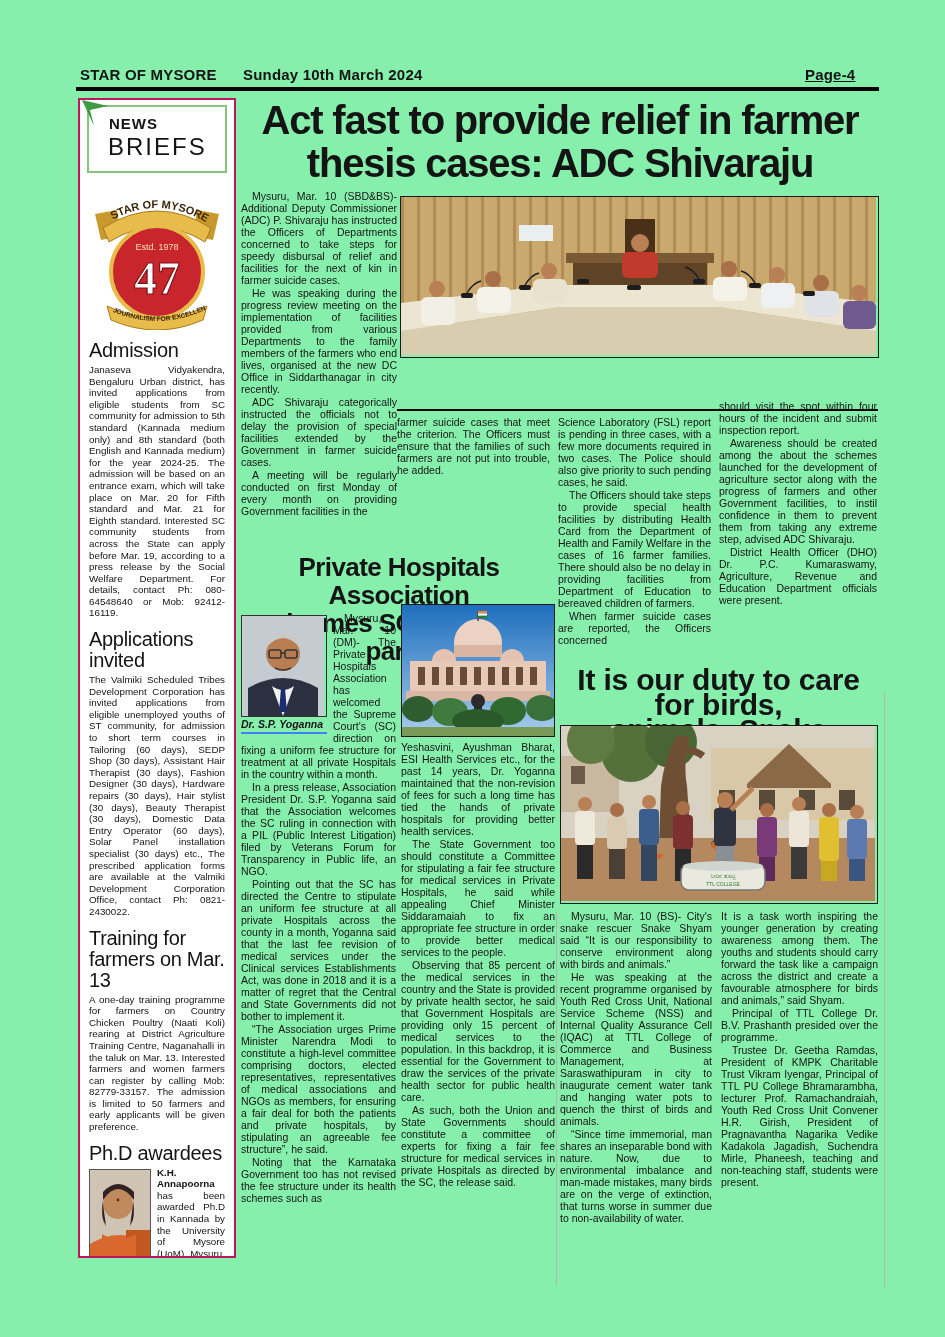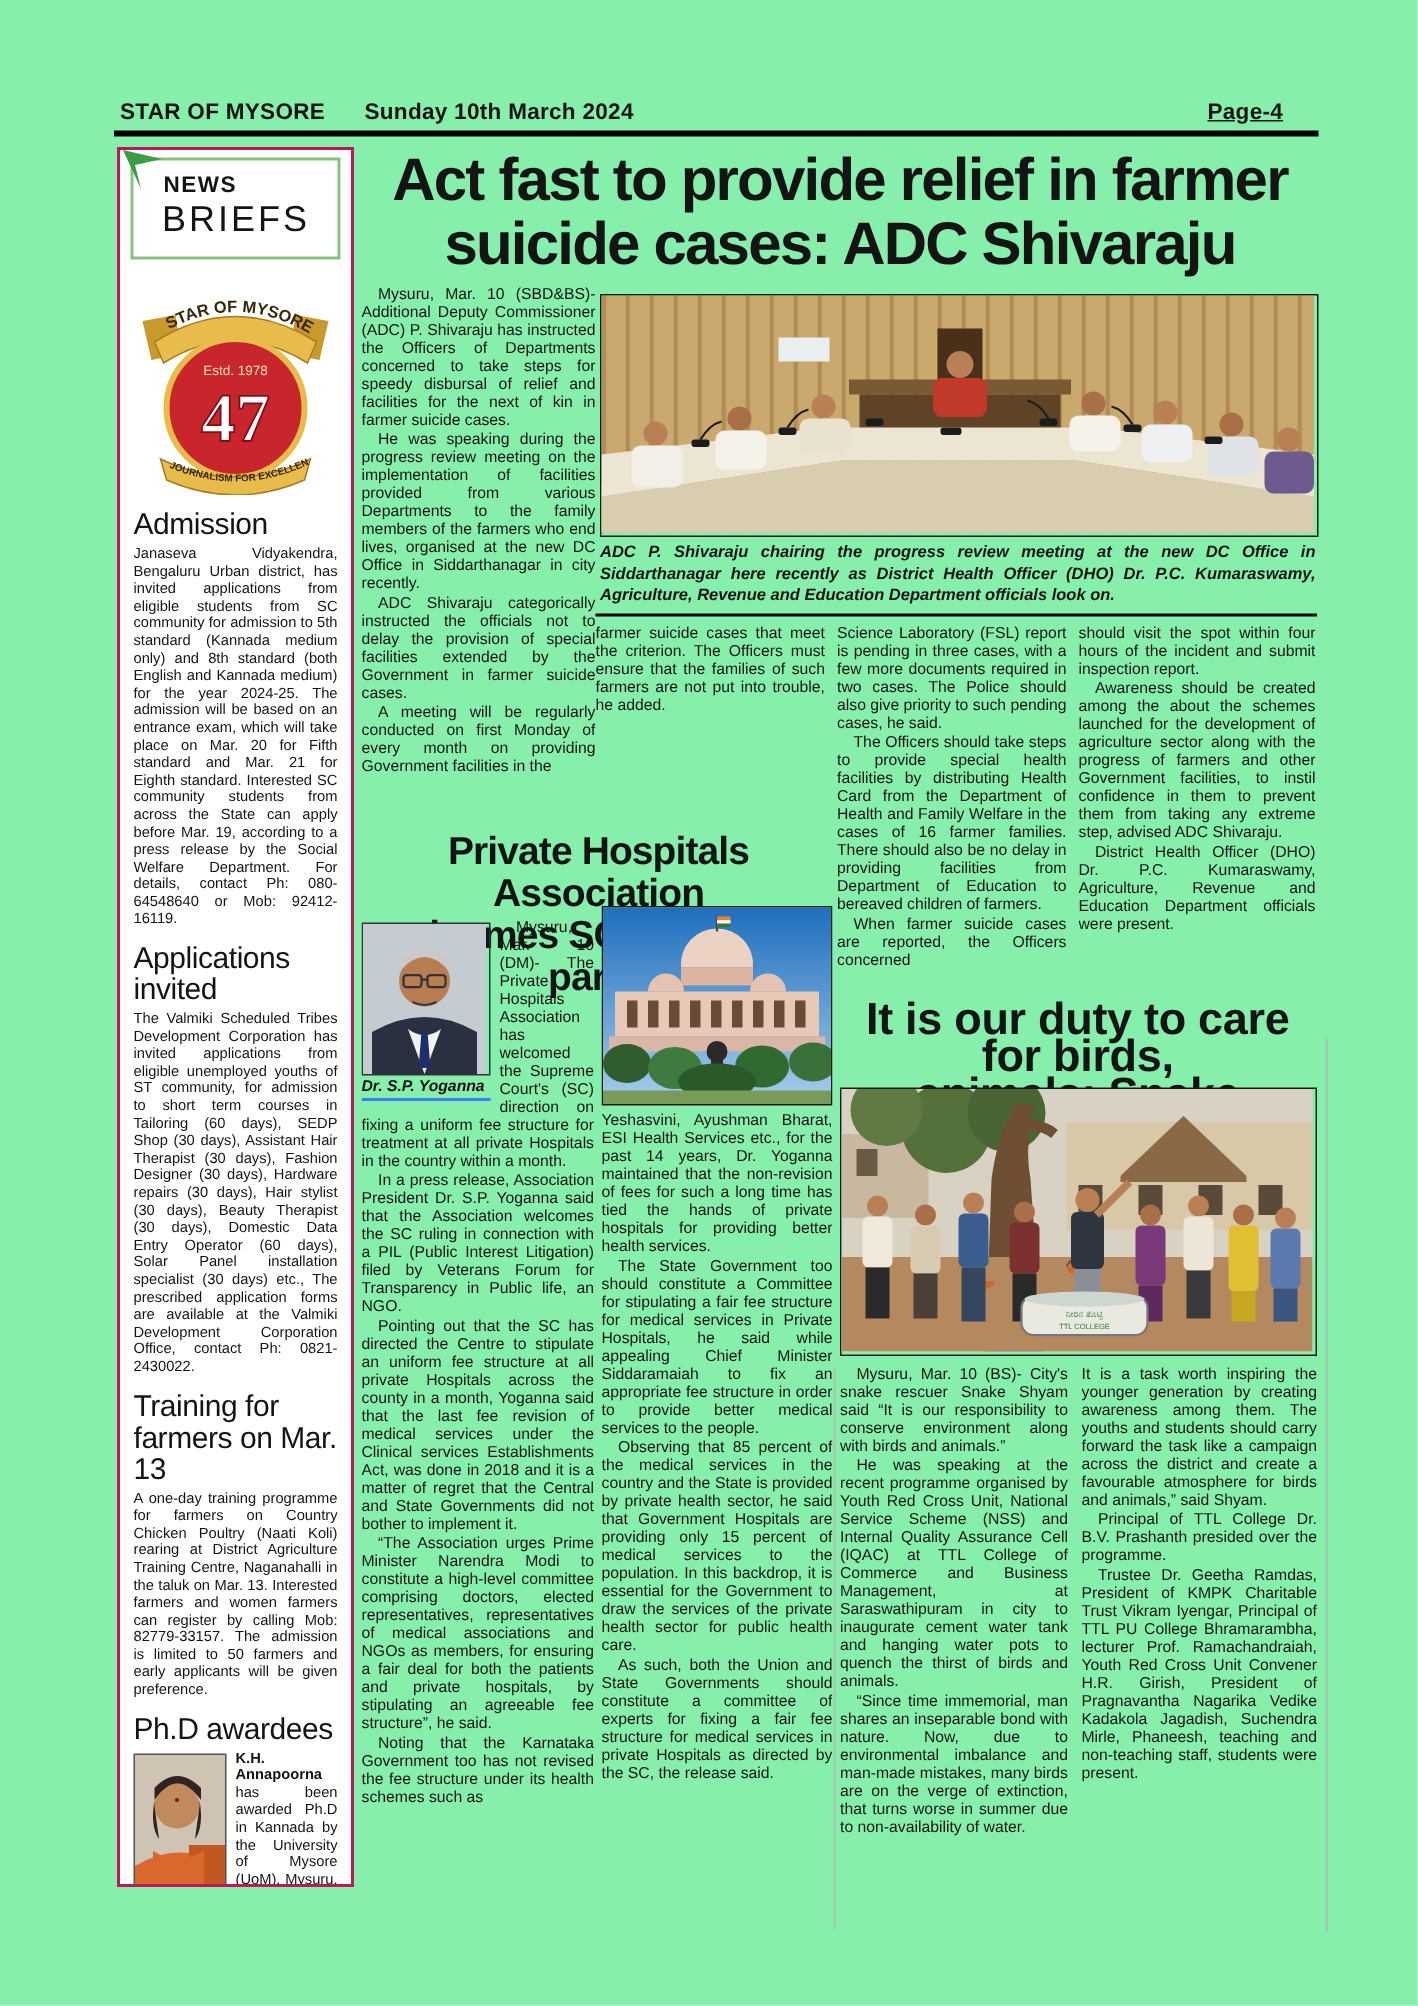--- a/index.html
+++ b/index.html
@@ -30,21 +30,21 @@
   
   .col{position:absolute;overflow:hidden;}
   .col p{font-size:10.5px;line-height:12px;text-align:justify;margin:0 0 1px 0;text-indent:11px;}
   .col p.cont{text-indent:0;}
   #a1c1{left:241px;top:190px;width:156px;height:357px;}
   #photo1{position:absolute;left:400px;top:196px;width:477px;height:160px;border:1px solid #1a1a1a;line-height:0;}
   #cap1{position:absolute;left:400px;top:361px;width:477px;font-size:11px;font-weight:bold;font-style:italic;line-height:14.5px;text-align:justify;}
   #caprule{position:absolute;left:397px;top:409px;width:481px;height:2px;background:#000;}
   #a1c2{left:397px;top:416px;width:153px;height:130px;}
   #a1c3{left:558px;top:416px;width:153px;height:246px;}
-  #a1c4{left:719px;top:416px;width:158px;height:246px;}
+  #a1c4{left:719px;top:400px;width:158px;height:246px;}
   
   #a2h{position:absolute;left:241px;top:553px;width:316px;text-align:center;font-weight:bold;font-size:26px;line-height:28px;letter-spacing:-0.6px;}
   #a2c1{left:241px;top:612px;width:155px;height:680px;}
   #a2c2{left:401px;top:604px;width:154px;height:688px;}
   #scphoto{border:1px solid #1a1a1a;line-height:0;margin-bottom:4px;display:block;}
   #yogfig{float:left;width:86px;margin:3px 6px 2px 0;}
   #yogimg{border:1px solid #333;line-height:0;}
   #yogcap{font-size:10.5px;font-weight:bold;font-style:italic;border-bottom:2px solid #3b82f6;padding:1px 0 2px 0;}
   
   #a3h{position:absolute;left:559px;top:667px;width:319px;text-align:center;font-weight:bold;font-size:30px;line-height:25px;letter-spacing:-0.2px;}
@@ -123,21 +123,21 @@
         </span>
         <b class="lead">K.H. Annapoorna</b> <span>has been awarded Ph.D in Kannada by the University of Mysore (UoM), Mysuru, for her thesis ‘Vijaya Subbaraj Avara Sahitya (Kannada Kruthigalanu Anulakshisi)’ submitted under the guidance of Dr. B.P. Ashakumari.</span>
       </p>
       <div class="clr"></div>
 
     </div>
   </div>
 
   <div id="a1h">
     <div>Act fast to provide relief in farmer</div>
-    <div>suicide cases: ADC Shivaraju</div>
+    <div>thesis cases: ADC Shivaraju</div>
   </div>
 
   <div id="a1c1" class="col">
     <p>Mysuru, Mar. 10 (SBD&amp;BS)- Additional Deputy Commissioner (ADC) P. Shivaraju has instructed the Officers of Departments concerned to take steps for speedy disbursal of relief and facilities for the next of kin in farmer suicide cases.</p>
     <p>He was speaking during the progress review meeting on the implementation of facilities provided from various Departments to the family members of the farmers who end lives, organised at the new DC Office in Siddarthanagar in city recently.</p>
     <p>ADC Shivaraju categorically instructed the officials not to delay the provision of special facilities extended by the Government in farmer suicide cases.</p>
     <p>A meeting will be regularly conducted on first Monday of every month on providing Government facilities in the</p>
   </div>
 
   <div id="photo1">
@@ -184,21 +184,20 @@
           <rect x="402" y="94" width="12" height="5" rx="2"></rect>
       </g>
       <g stroke="#1c1c1c" stroke-width="1.4" fill="none">
         <path d="M66,96 q6,-10 14,-12"></path>
           <path d="M124,88 q6,-10 14,-12"></path>
           <path d="M298,82 q-6,-10 -14,-12"></path>
           <path d="M354,86 q-6,-10 -14,-12"></path>
       </g>
     </svg>
   </div>
-  <div id="cap1">ADC P. Shivaraju chairing the progress review meeting at the new DC Office in Siddarthanagar here recently as District Health Officer (DHO) Dr. P.C. Kumaraswamy, Agriculture, Revenue and Education Department officials look on.</div>
   <div id="caprule"></div>
 
   <div id="a1c2" class="col">
     <p class="cont">farmer suicide cases that meet the criterion. The Officers must ensure that the families of such farmers are not put into trouble, he added.</p>
   </div>
   <div id="a1c3" class="col">
     <p class="cont">Science Laboratory (FSL) report is pending in three cases, with a few more documents required in two cases. The Police should also give priority to such pending cases, he said.</p>
     <p>The Officers should take steps to provide special health facilities by distributing Health Card from the Department of Health and Family Welfare in the cases of 16 farmer families. There should also be no delay in providing facilities from Department of Education to bereaved children of farmers.</p>
     <p>When farmer suicide cases are reported, the Officers concerned</p>
   </div>

